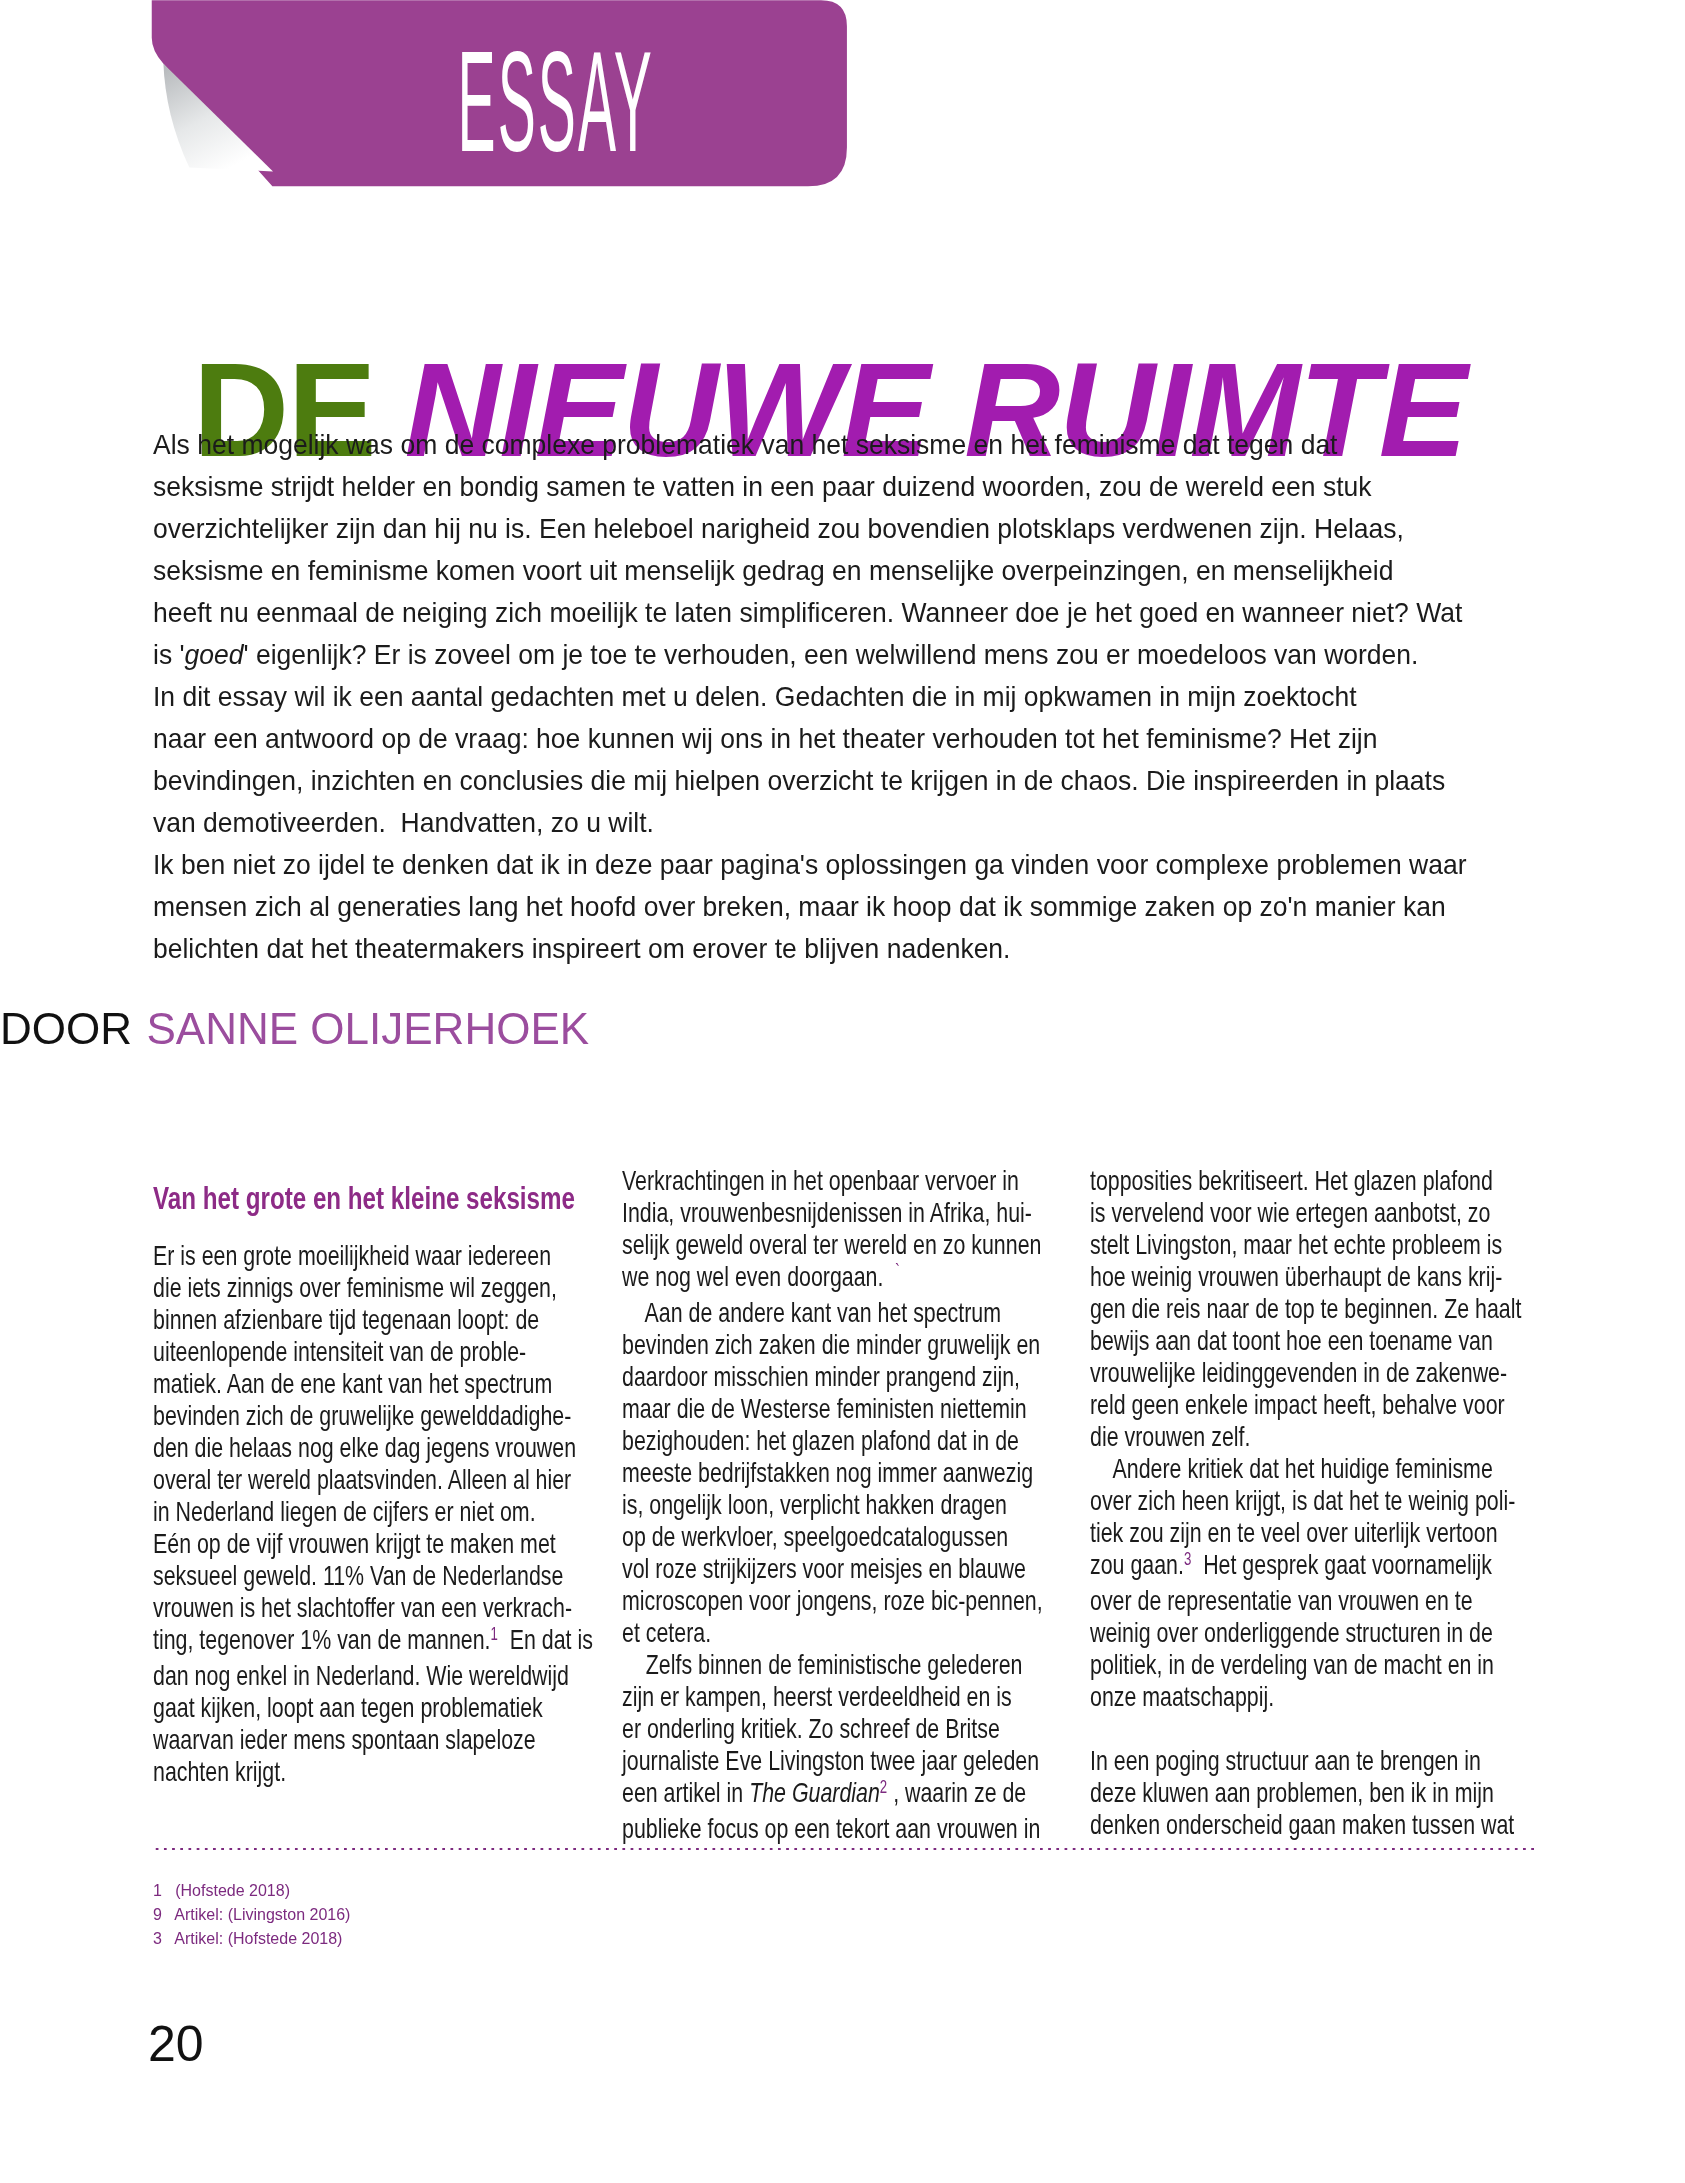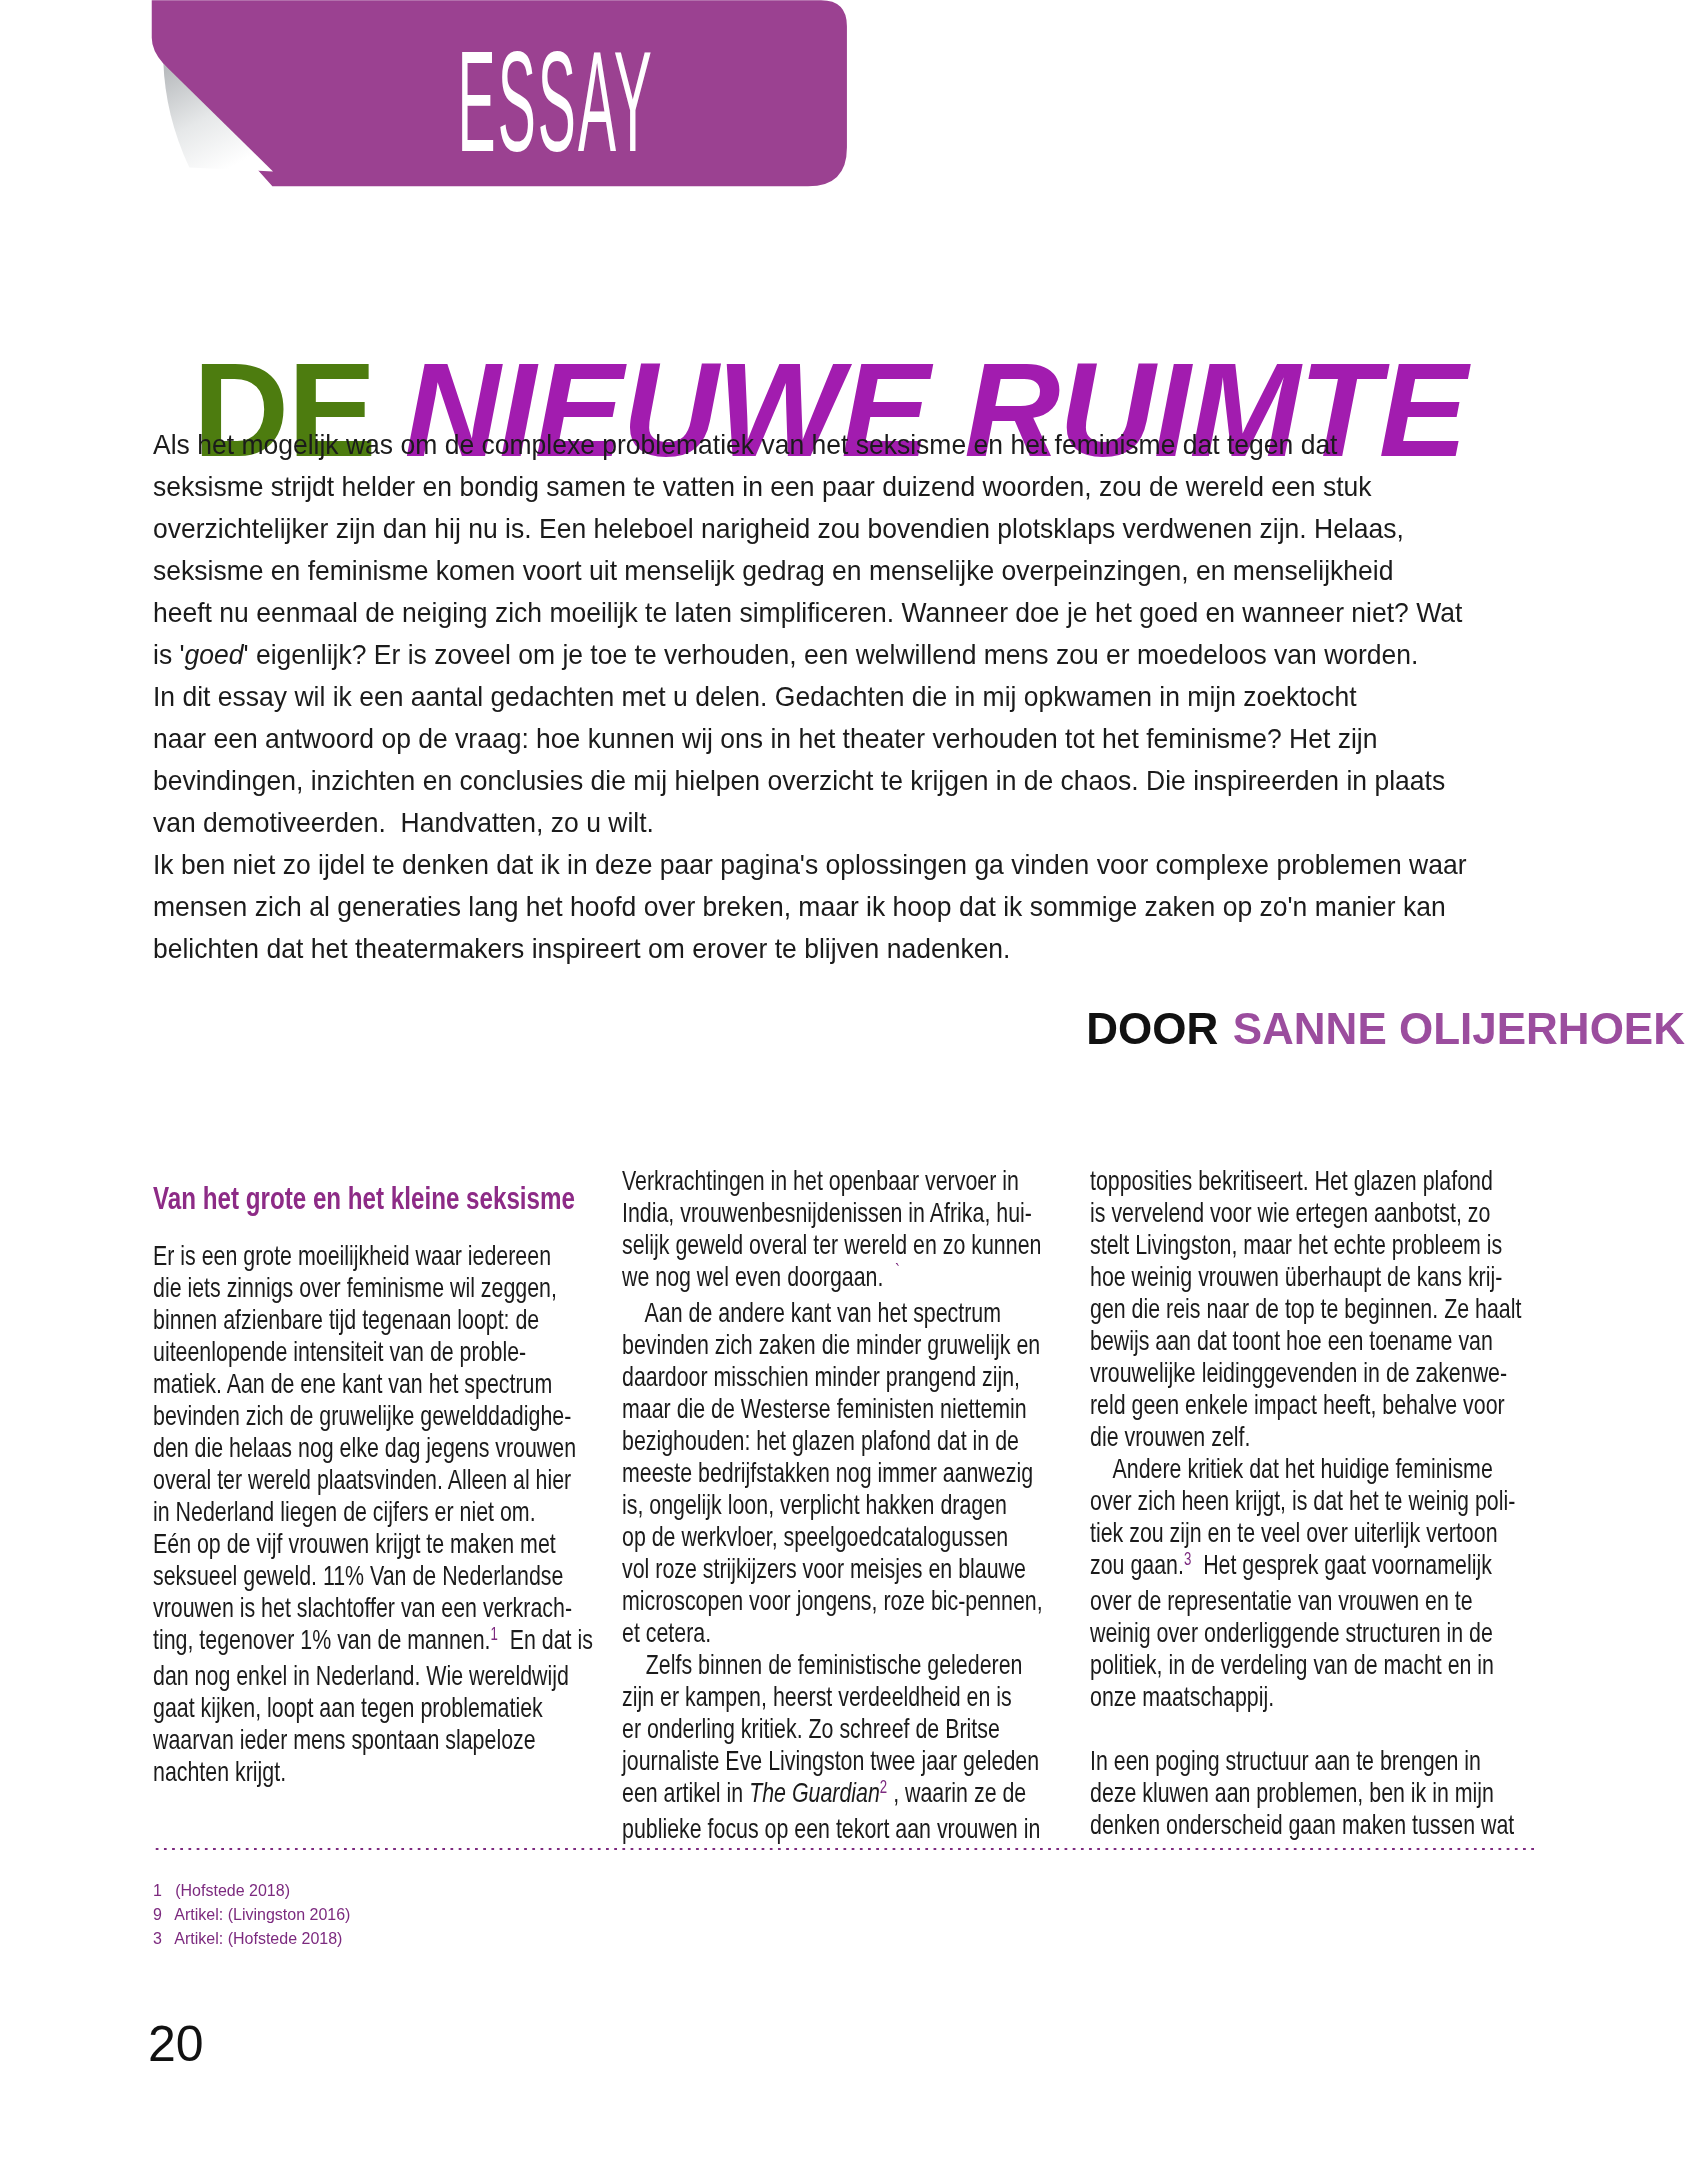--- a/index.html
+++ b/index.html
@@ -19,22 +19,22 @@
   
   #intro {
     position:absolute; left:153px; top:423px; width:1485px;
     font-size:28.5px; line-height:42px; transform:scaleX(0.93); transform-origin:0 0;
   }
   .line { white-space:pre; }
   .it { font-style:italic; }
   .sup { font-size:62%; position:relative; top:-0.5em; color:#7c2a7f; }
   
   #byline {
-    position:absolute; left:0; top:1005px; width:1685px; text-align:right;
-    font-size:44px; font-weight:700; line-height:48px;
+    position:absolute; left:0; top:1005px; width:1685px; text-align:left;
+    font-size:44px; font-weight:400; line-height:48px;
   }
   #byline .b-prefix { color:#111111; }
   #byline .b-name { color:#9b4d9e; margin-left:0.33em; }
   
   .colbody {
     position:absolute; width:584px; font-size:28.5px; line-height:32px;
     transform:scaleX(0.75); transform-origin:0 0;
   }
   #col1-heading {
     position:absolute; left:153px; top:1181px; white-space:nowrap;

